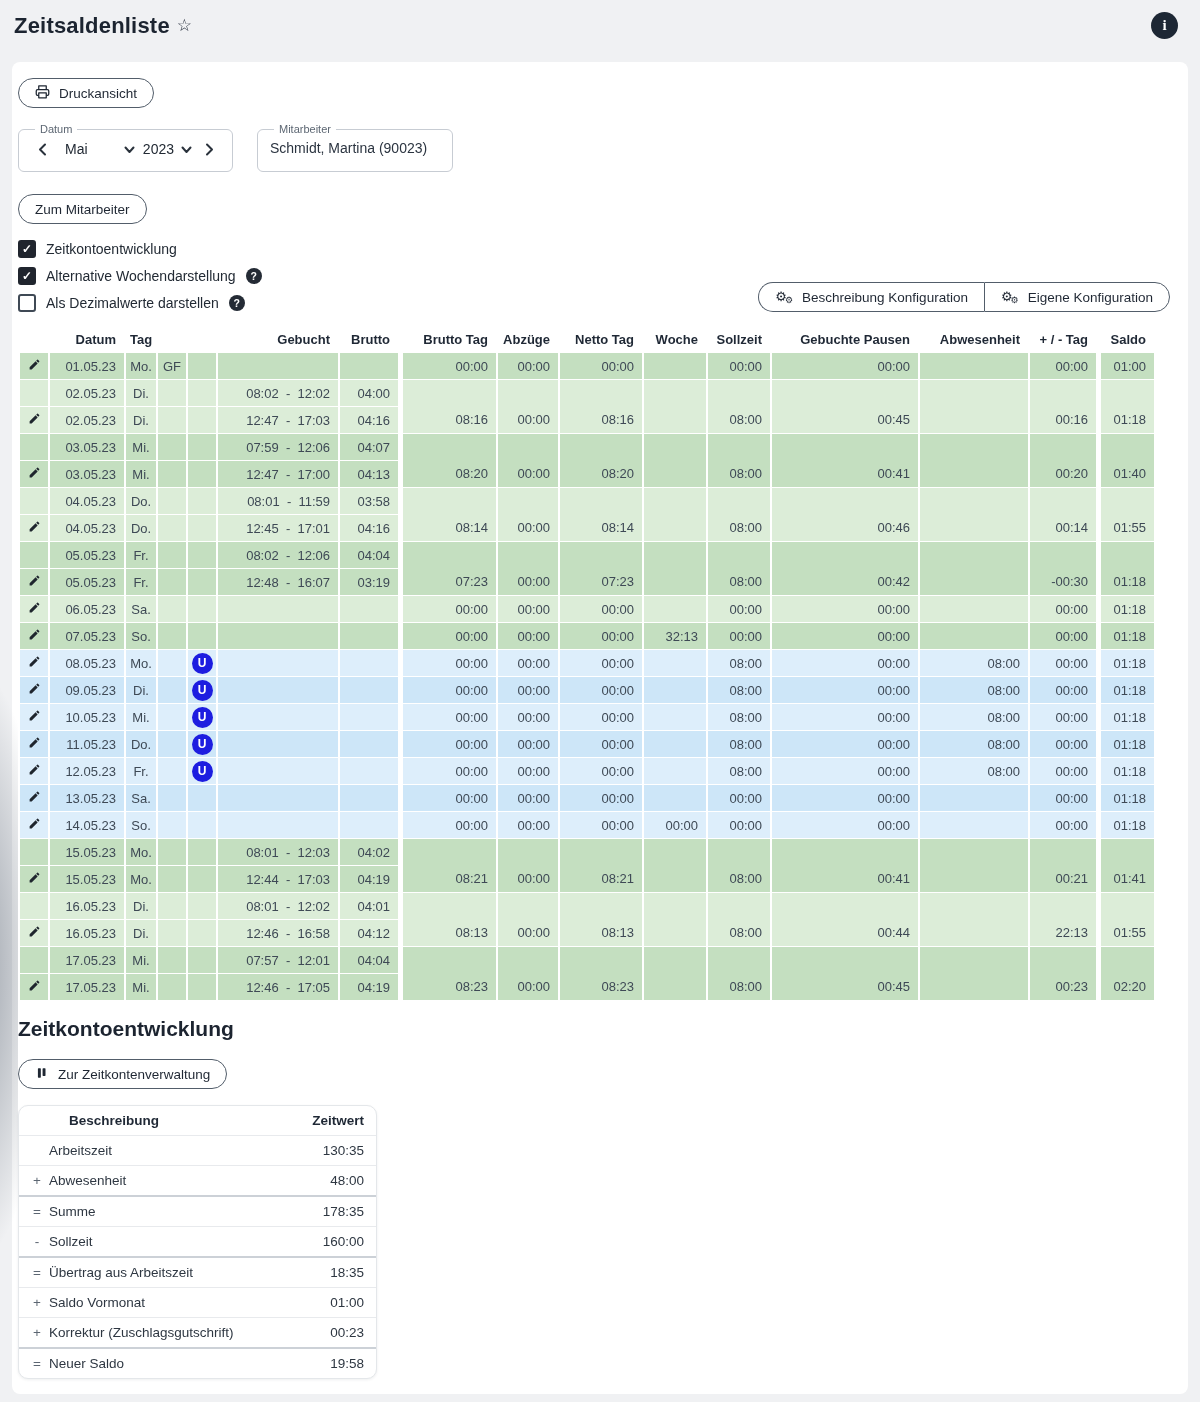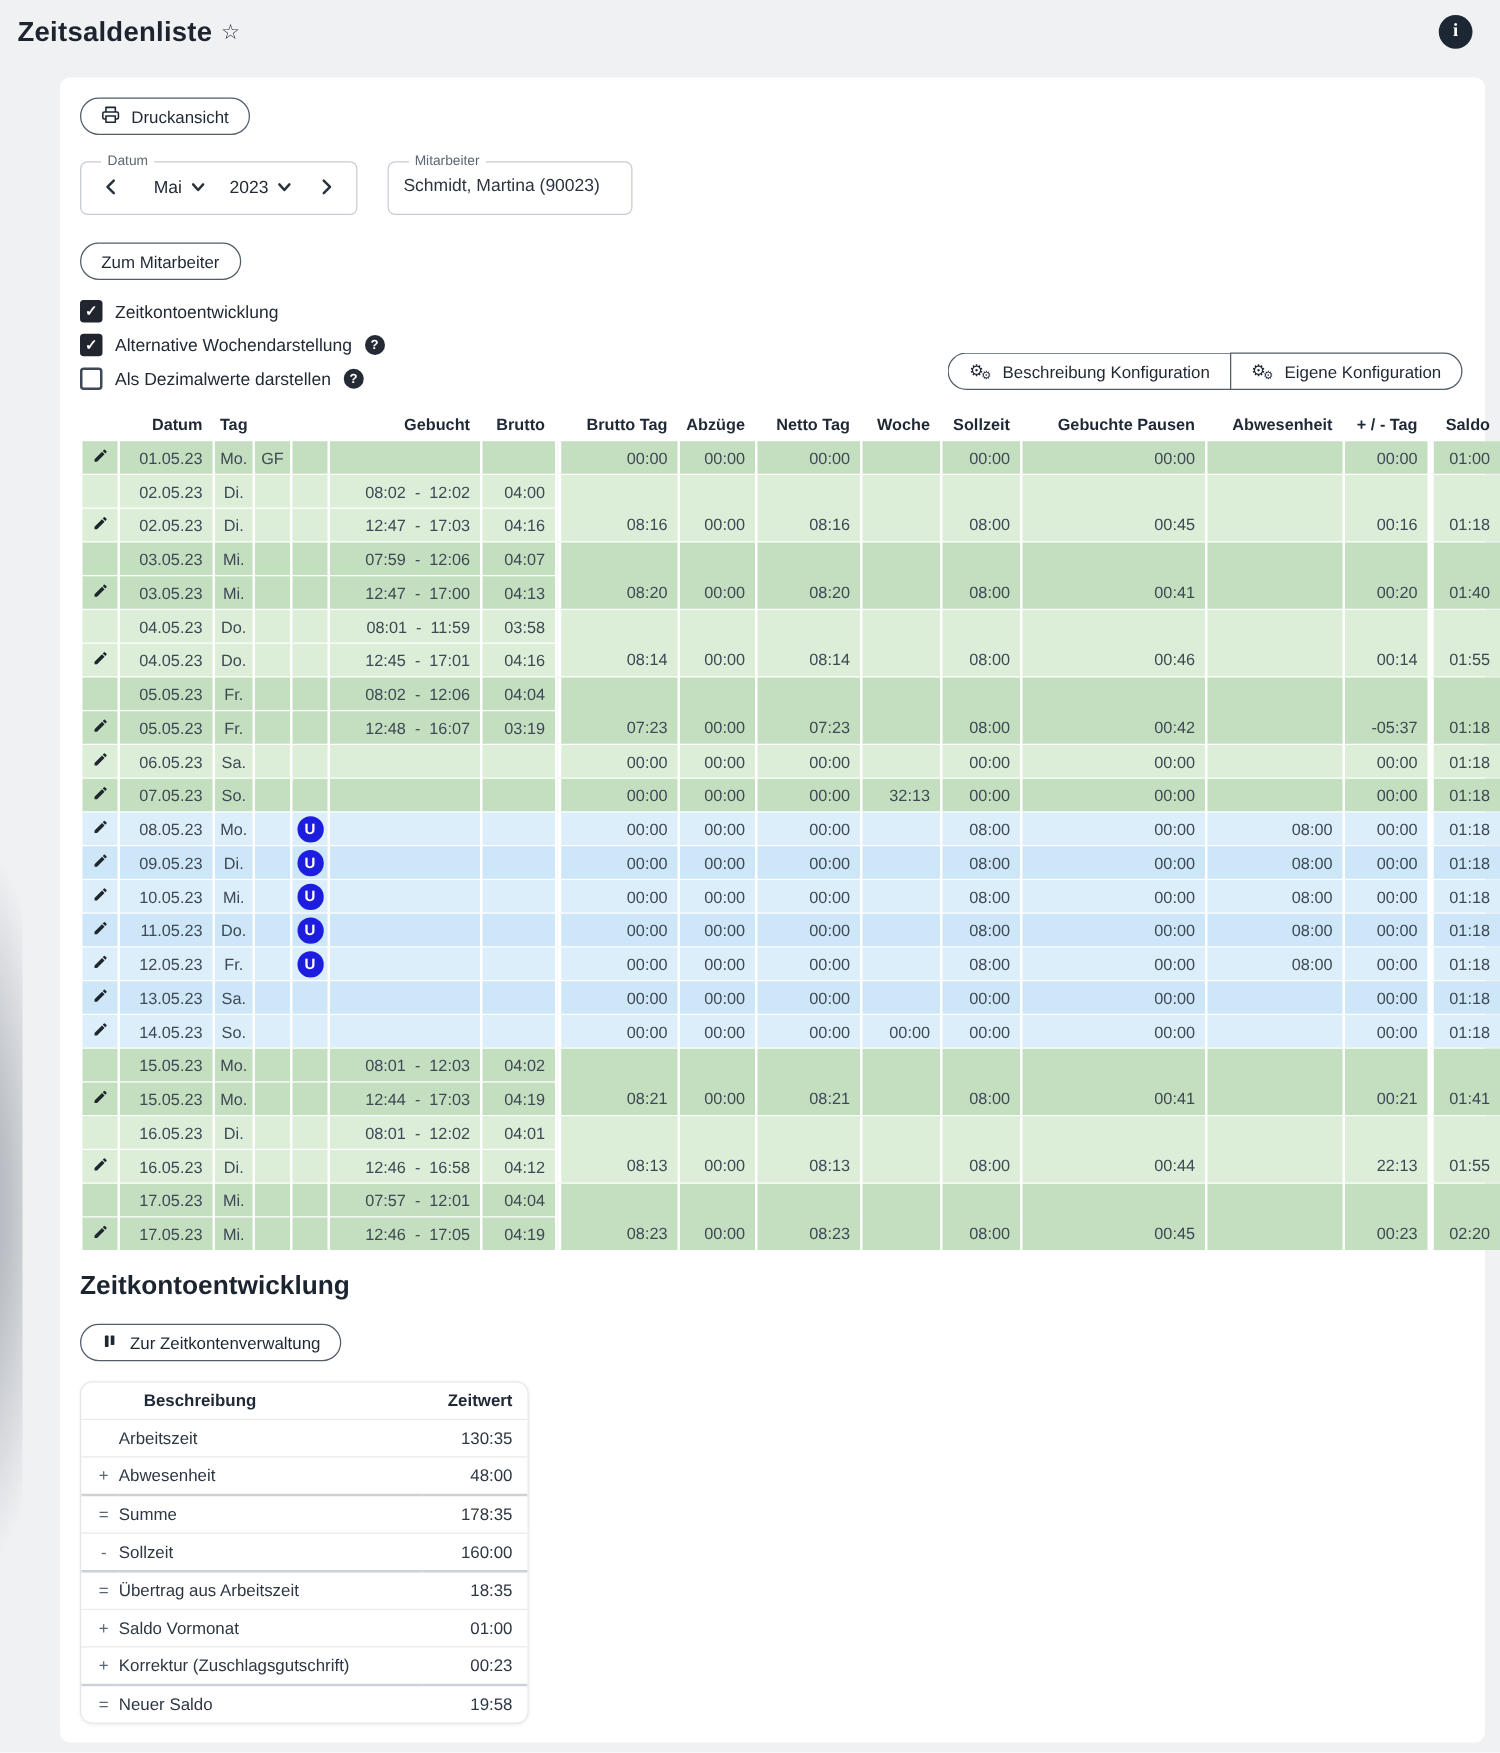--- a/index.html
+++ b/index.html
@@ -10,34 +10,34 @@
   
   .topbar{padding:13px 16px 10px 14px;display:flex;align-items:flex-start;}
   .topbar h1{font-size:22px;font-weight:600;margin:0;color:#1c2430;letter-spacing:.2px;}
   .star{font-size:17px;font-weight:400;margin-left:7px;color:#2a3340;position:relative;top:-2px;cursor:pointer;}
   .info-btn{position:absolute;right:22px;top:12px;width:27px;height:27px;border-radius:50%;
     background:#1d2734;color:#fff;display:flex;align-items:center;justify-content:center;
     font-size:15px;font-weight:700;font-family:"Liberation Serif",serif;cursor:pointer;}
 
   
   .card{position:absolute;left:12px;right:12px;top:62px;bottom:8px;background:#fff;border-radius:8px;
-        padding:16px 18px 10px 16px;box-sizing:border-box;margin-left:36px;}
+        padding:16px 18px 10px 6px;box-sizing:border-box;}
 
   
   .pill{display:inline-flex;align-items:center;gap:9px;height:30px;padding:0 16px;
         border:1px solid #525d6a;border-radius:17px;background:#fff;color:#1f2733;
         font-size:13.5px;font-family:inherit;cursor:pointer;white-space:nowrap;}
   .pill svg{flex:0 0 auto;}
 
   
   .filter-row{display:flex;gap:24px;margin-top:15px;align-items:flex-start;}
   fieldset.field{border:1px solid #c7ccd3;border-radius:6px;margin:0;padding:0 0 9px 0;min-height:38px;}
   fieldset.field legend{font-size:11px;color:#5d6773;padding:0 5px;margin-left:16px;}
   .date-field{width:213px;}
-  .date-row{display:flex;align-items:center;padding:3px 12px 0 12px;gap:16px;}
+  .date-row{display:flex;align-items:center;padding:3px 12px 0 12px;gap:4px;}
   .nav-chevron{width:22px;height:22px;display:flex;align-items:center;justify-content:center;cursor:pointer;}
   .select{display:flex;align-items:center;gap:7px;font-size:14px;color:#222a34;cursor:pointer;padding:0 2px;}
   .select.month{flex:1;justify-content:space-between;padding-left:8px;}
   .employee-field{width:194px;}
   .employee-value{font-size:14px;color:#2b3440;padding:5px 12px 0 12px;white-space:nowrap;}
 
   .zum-btn{margin-top:22px;}
 
   
   .options-row{display:flex;justify-content:space-between;align-items:flex-end;margin-top:16px;}
@@ -342,21 +342,21 @@
             <td class="center"></td>
             <td>08:02&nbsp;&nbsp;-&nbsp;&nbsp;12:06</td>
             <td>04:04</td>
             <td class="sum-cell gap-left tall" rowspan="2">07:23</td>
             <td class="sum-cell  tall" rowspan="2">00:00</td>
             <td class="sum-cell  tall" rowspan="2">07:23</td>
             <td class="sum-cell  tall" rowspan="2"></td>
             <td class="sum-cell  tall" rowspan="2">08:00</td>
             <td class="sum-cell  tall" rowspan="2">00:42</td>
             <td class="sum-cell  tall" rowspan="2"></td>
-            <td class="sum-cell  tall" rowspan="2">-05:37</td>
+            <td class="sum-cell  tall" rowspan="2">-00:30</td>
             <td class="sum-cell gap-left tall" rowspan="2">01:18</td>
           </tr>
           <tr class="shade-gd">
             <td class="col-edit center"><span><svg viewBox="0 0 24 24" width="13" height="13" fill="#1f262e">
                   <path d="M3 17.25V21h3.75L17.81 9.94l-3.75-3.75L3 17.25zM20.71 7.04c.39-.39.39-1.02 0-1.41l-2.34-2.34a1 1 0 0 0-1.41 0l-1.83 1.83 3.75 3.75 1.83-1.83z"></path>
                 </svg></span></td>
             <td>05.05.23</td>
             <td class="center">Fr.</td>
             <td class="center"></td>
             <td class="center"></td>

